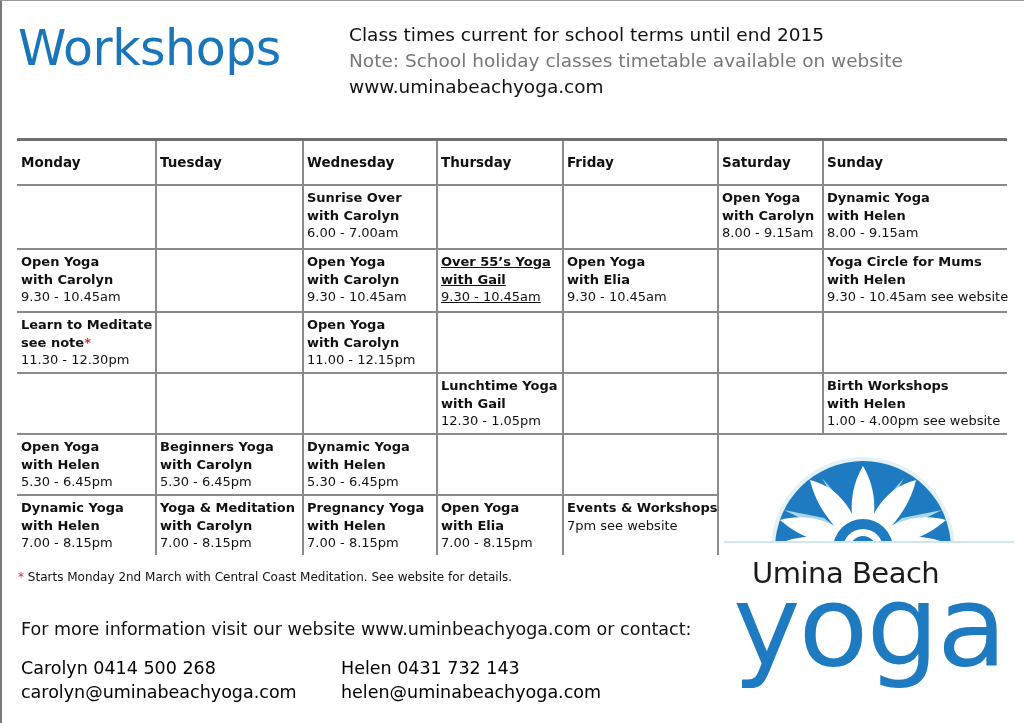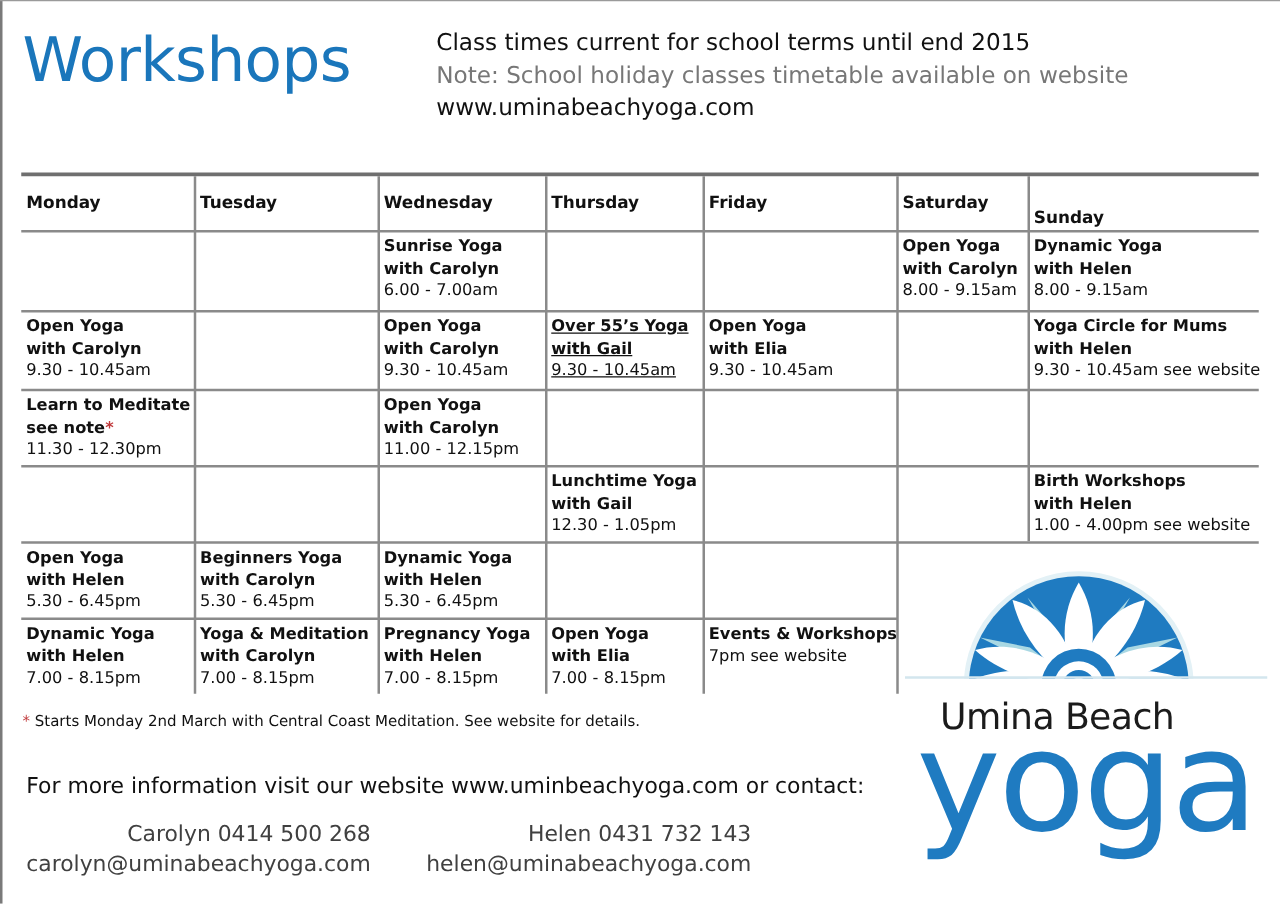--- a/index.html
+++ b/index.html
@@ -21,21 +21,21 @@
   .cell .cls { font-weight:bold; display:block; white-space:nowrap; }
   .cell .time { display:block; white-space:nowrap; }
   .cell .star { color:#c0393b; font-weight:bold; }
   .head { font-weight:bold; font-size:13.5px; padding-top:13px; }
   .hline { position:absolute; height:2px; background:#8a8a8a; }
   .vline { position:absolute; width:2px; background:#8a8a8a; }
 
   .footnote { position:absolute; left:18px; top:570px; font-size:12px; color:#111; }
   .footnote .star { color:#c0393b; }
   .more-info { position:absolute; left:21px; top:619px; font-size:17.5px; color:#111; }
-  .contact { position:absolute; font-size:17.5px; line-height:24px; color:#404040;text-align:right; }
+  .contact { position:absolute; font-size:17.5px; line-height:24px; color:#000000; }
   .contact.c1 { left:21px; top:656px; }
   .contact.c2 { left:341px; top:656px; }
 
   .logo { position:absolute; left:724px; top:448px; width:290px; height:240px; }
   .logo-sub { position:absolute; left:752px; top:556px; font-size:29px; color:#1b1b1b; font-weight:normal;
               letter-spacing:-0.5px; font-family:"DejaVu Sans", sans-serif; }
   .logo-main { position:absolute; left:733px; top:570px; font-size:112px; color:#1f7bc1; line-height:1;
                font-family:"DejaVu Sans", sans-serif; font-weight:normal; letter-spacing:-2px; transform:scaleX(1.02); transform-origin:left top; }
 </style>
 </head>
@@ -54,25 +54,25 @@
 
 <div class="timetable">
   <div class="top-rule"></div>
   <div class="grid" id="grid">
       <div class="cell head" style="left: 0px; top: 0px; width: 139px; height: 43px;">Monday</div>
       <div class="cell head" style="left: 139px; top: 0px; width: 147px; height: 43px;">Tuesday</div>
       <div class="cell head" style="left: 286px; top: 0px; width: 134px; height: 43px;">Wednesday</div>
       <div class="cell head" style="left: 420px; top: 0px; width: 126px; height: 43px;">Thursday</div>
       <div class="cell head" style="left: 546px; top: 0px; width: 155px; height: 43px; border-radius: 15px;">Friday</div>
       <div class="cell head" style="left: 701px; top: 0px; width: 105px; height: 43px;">Saturday</div>
-      <div class="cell head" style="left: 806px; top: 12px; width: 184px; height: 33px;">Sunday</div>
+      <div class="cell head" style="left: 806px; top: 0px; width: 184px; height: 33px;">Sunday</div>
       <div class="cell" style="left: 0px; top: 45px; width: 139px; height: 64px;"></div>
       <div class="cell" style="left: 139px; top: 45px; width: 147px; height: 64px;"></div>
       <div class="cell" style="left: 286px; top: 45px; width: 134px; height: 64px;">
-        <span class="cls">Sunrise Yoga</span>
+        <span class="cls">Sunrise Over</span>
         <span class="cls"><span>with Carolyn</span></span>
         <span class="time">6.00 - 7.00am</span>
       </div>
       <div class="cell" style="left: 420px; top: 45px; width: 126px; height: 64px;"></div>
       <div class="cell" style="left: 546px; top: 45px; width: 155px; height: 64px;"></div>
       <div class="cell" style="left: 701px; top: 45px; width: 105px; height: 64px;">
         <span class="cls">Open Yoga</span>
         <span class="cls"><span>with Carolyn</span></span>
         <span class="time">8.00 - 9.15am</span>
       </div>

